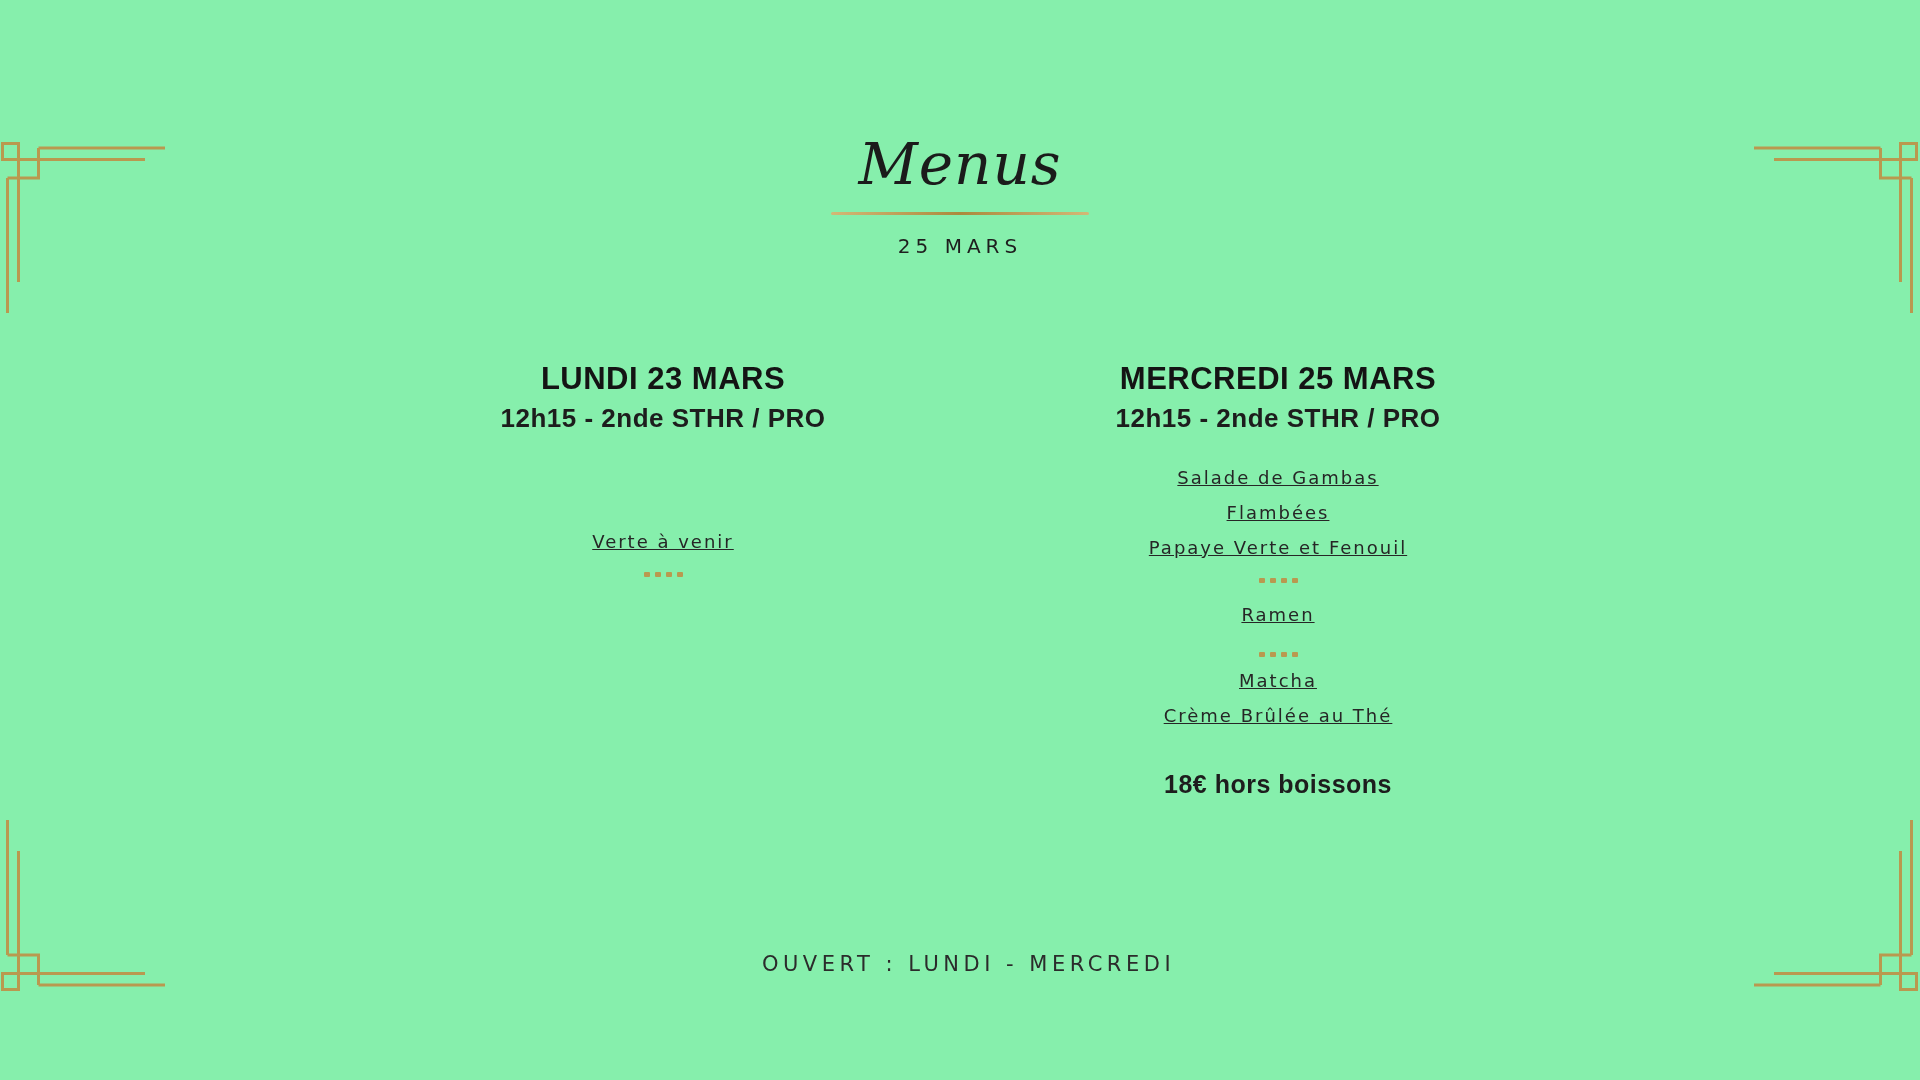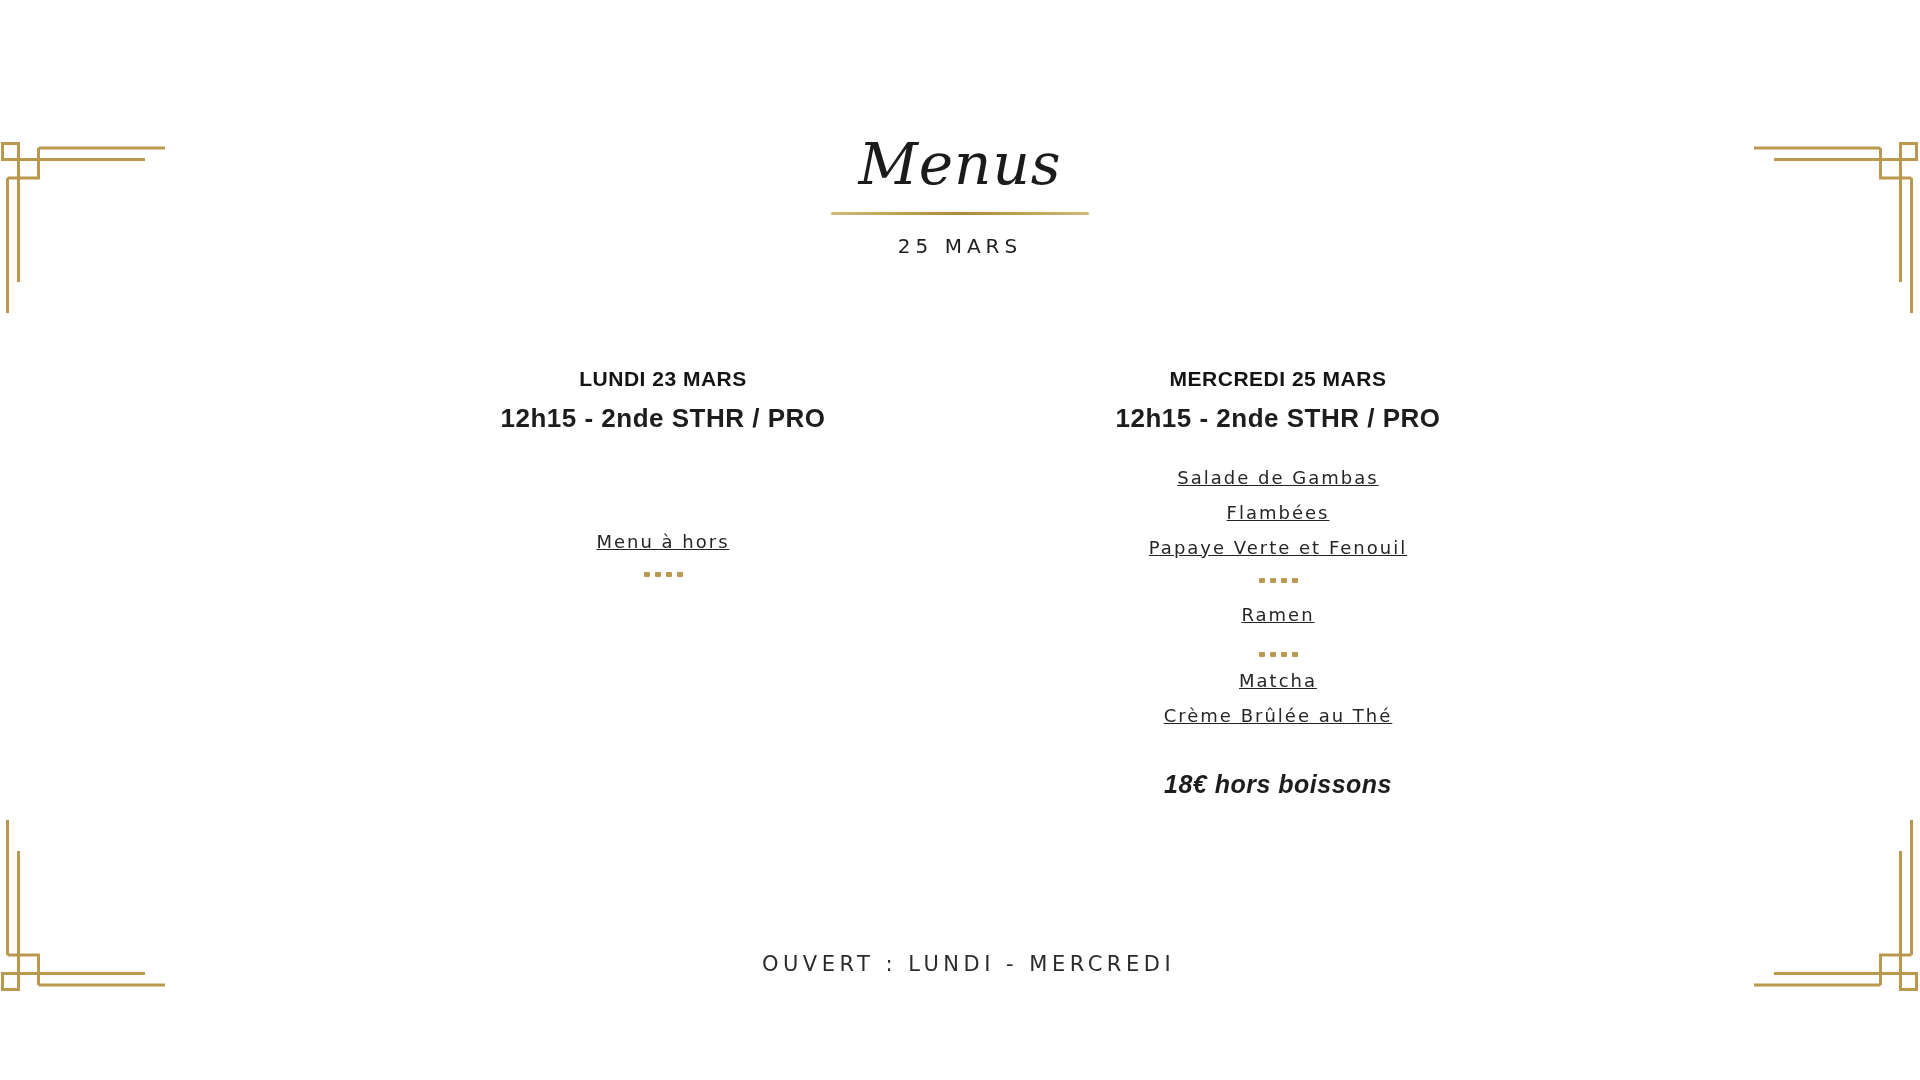--- a/index.html
+++ b/index.html
@@ -1,20 +1,20 @@
 <!DOCTYPE html>
 <html style="--gold: #b9994f; --ink: #1a1a1a;"><head>
 <meta charset="utf-8">
 <style>
   :root { --gold:#b9994f; --ink:#1a1a1a; }
   * { box-sizing:border-box; margin:0; padding:0; }
   html,body { background:#e9e9e9; }
   .canvas {
     position:relative; width:1920px; height:1080px;
-    background:#ffffff; overflow:hidden; margin:0 auto;
+    background:#86efac; overflow:hidden; margin:0 auto;
     font-family:"Liberation Sans", sans-serif; color:var(--ink);
   }
 
   
   .corner { position:absolute; width:165px; height:172px; color:var(--gold); }
   .corner svg { display:block; width:100%; height:100%; }
   .corner.tl { left:0;  top:141px; }
   .corner.tr { right:1px; top:141px; transform:scaleX(-1); }
   .corner.bl { left:0;  bottom:88px; transform:scaleY(-1); }
   .corner.br { right:1px; bottom:88px; transform:scale(-1,-1); }
@@ -34,21 +34,21 @@
     margin-top:19px; font-family:"DejaVu Sans", sans-serif;
     font-size:20px; line-height:25px; letter-spacing:5px; 
     color:#1e1e1e;
   }
 
   
   .col { position:absolute; top:366px; width:520px; text-align:center; }
   .col-left  { left:403px; }
   .col-right { left:1018px; }
   .col-heading {
-    font-weight:700; font-size:21px; line-height:26px;
+    font-weight:700; font-size:31px; line-height:26px;
     letter-spacing:0.5px; color:#141414;
   }
   .col-subheading {
     margin-top:13px; font-weight:700; font-size:26px; line-height:27px;
     letter-spacing:0.5px; color:#1d1d1d;
   }
   .dish {
     font-family:"DejaVu Sans", sans-serif; font-weight:400;
     font-size:18px; line-height:35px; letter-spacing:2px; color:#262626;text-decoration:underline;
   }
@@ -57,21 +57,21 @@
   .menu-coming { margin-top:92px; }
   .dish-ramen   { margin-top:14px; }
   .dish-dessert { margin-top:6px; }
   .dots { display:flex; justify-content:center; gap:5px; }
   .dots i { width:6px; height:5px; border-radius:1px; background:var(--gold); }
   .dots-l1 { margin-top:13px; }
   .dots-r1 { margin-top:13px; }
   .dots-r2 { margin-top:20px; }
   .price {
     margin-top:36px; font-weight:700; font-size:25px; line-height:30px;
-    letter-spacing:0.5px; color:#1d1d1d;font-style:italic;
+    letter-spacing:0.5px; color:#1d1d1d;
   }
 
   
   .footer {
     position:absolute; left:0; right:0; top:951px; text-align:center;
     font-family:"DejaVu Sans", sans-serif; font-size:21px; line-height:26px;
     letter-spacing:4.5px; padding-left:17px; color:#2b2b2b;
   }
 </style>
 </head>
@@ -103,21 +103,21 @@
   <header class="title-block">
     <div class="page-title">Menus</div>
     <div class="title-divider"></div>
     <div class="date-subtitle">25 MARS</div>
   </header>
 
   <section class="col col-left">
     <h2 class="col-heading">LUNDI 23 MARS</h2>
     <h3 class="col-subheading">12h15 - 2nde STHR / PRO</h3>
     <div class="dish menu-coming">
-      <span>Menu à hors</span>
+      <span>Verte à venir</span>
     </div>
     <div class="dots dots-l1">
       <i></i>
         <i></i>
         <i></i>
         <i></i>
     </div>
   </section>
 
   <section class="col col-right">

